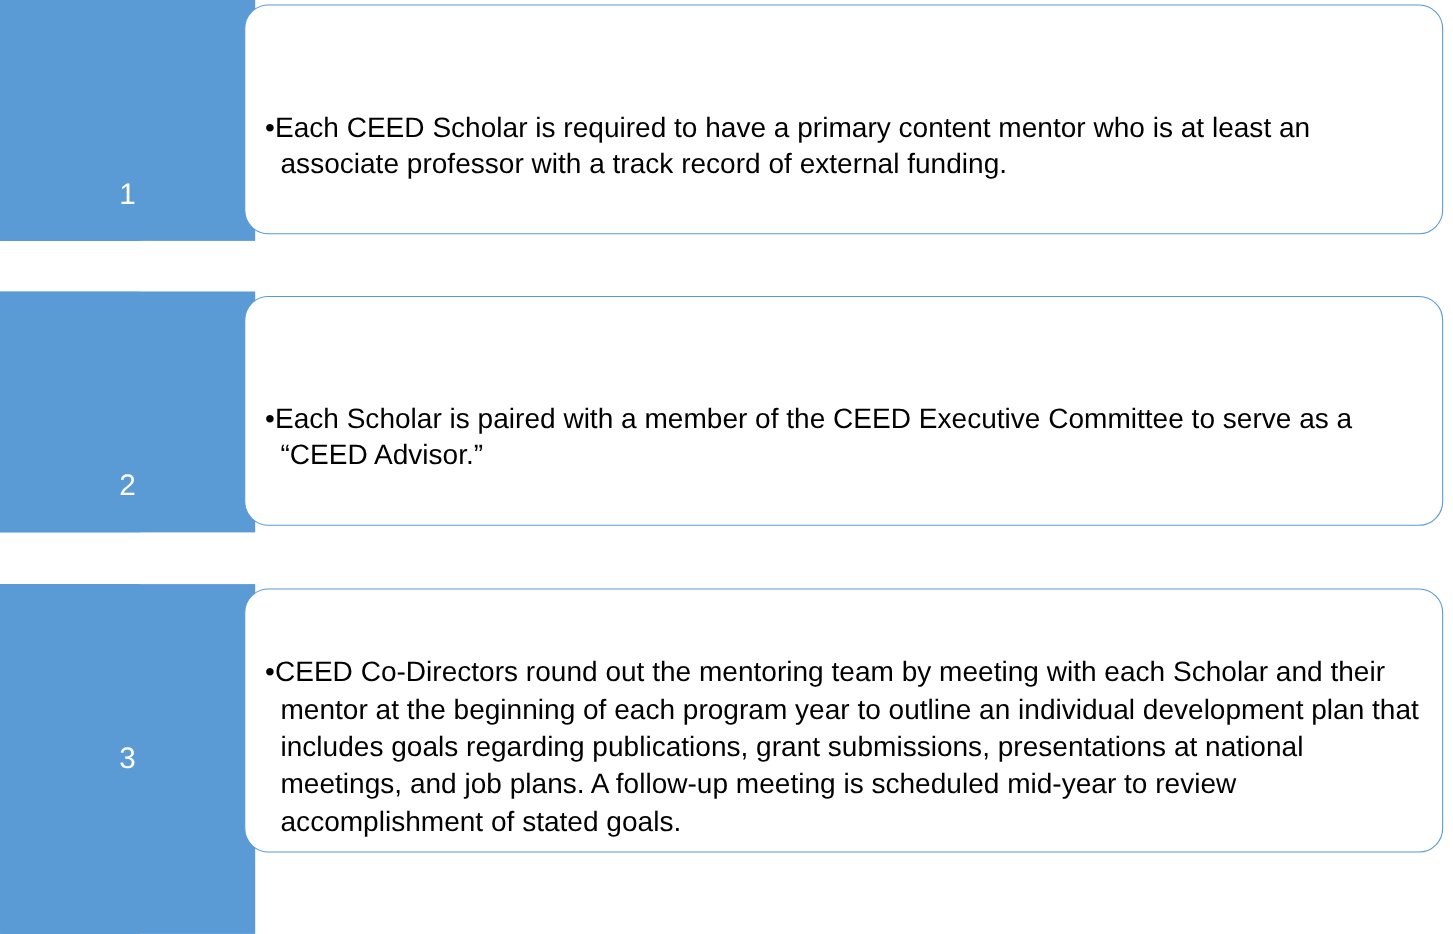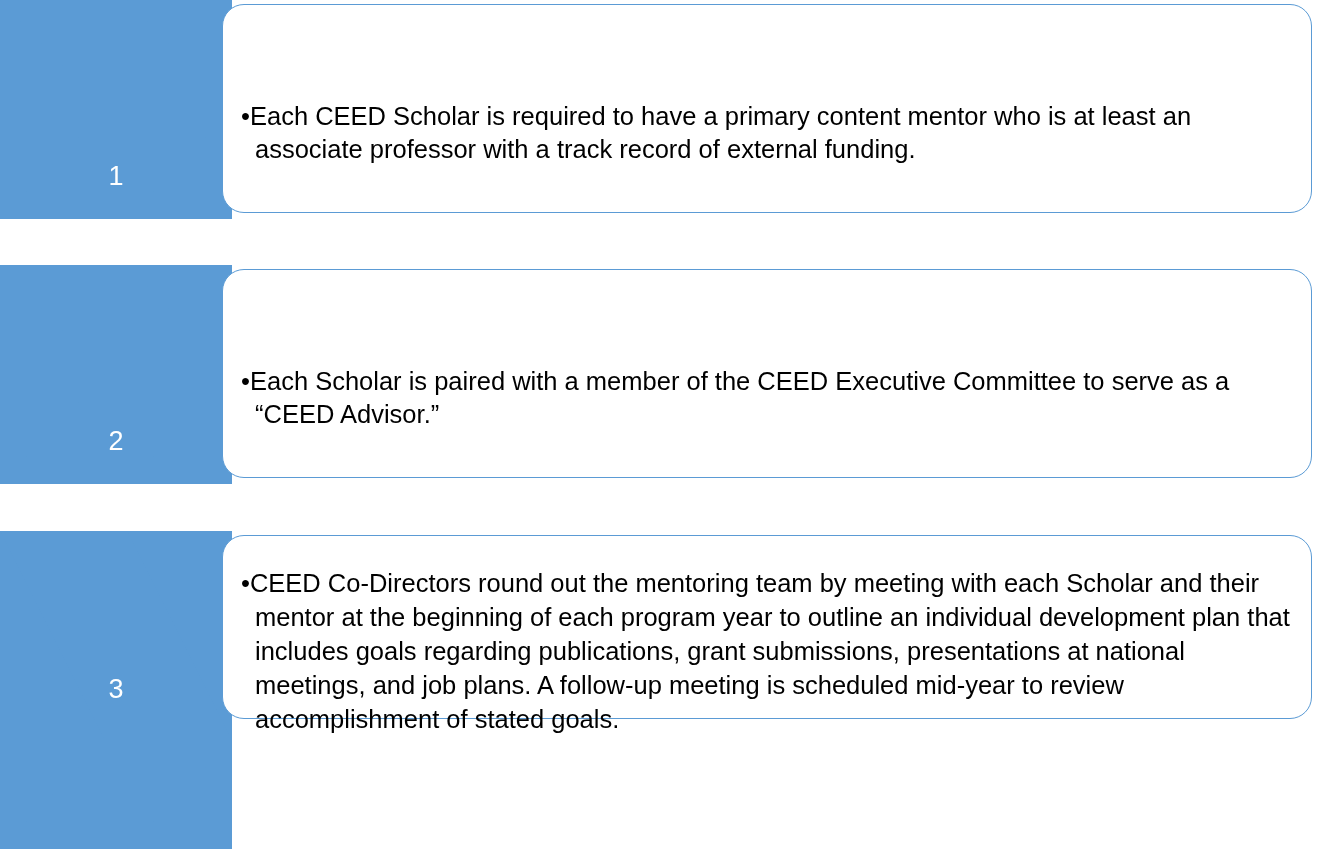--- a/index.html
+++ b/index.html
@@ -110,18 +110,18 @@
     </div>
   </div>
 
   <div class="step" style="top:531px; height:318px;">
     <div class="chevron" style="height:318px;">
       <svg class="chevron-shape" viewBox="0 0 232 318" preserveAspectRatio="none">
         <polygon points="0,0 127,0 232,209 127,318 0,318 105,209" fill="#5B9BD5"></polygon>
       </svg>
       <div class="chevron-number" style="top:145px;">3</div>
     </div>
-    <div class="callout" style="left:222px; top:4px; width:1090px; height:184px;">
+    <div class="callout" style="left:222px; top:4px; width:1090px; height:240px;">
       <div class="callout-text"><span class="bullet">•</span><span>CEED Co-Directors round out the mentoring team by meeting with each Scholar and their mentor at the beginning of each program year to outline an individual development plan that includes goals regarding publications, grant submissions, presentations at national meetings, and job plans. A follow-up meeting is scheduled mid-year to review accomplishment of stated goals.</span></div>
     </div>
   </div>
 
 </div>
 
 </body></html>

